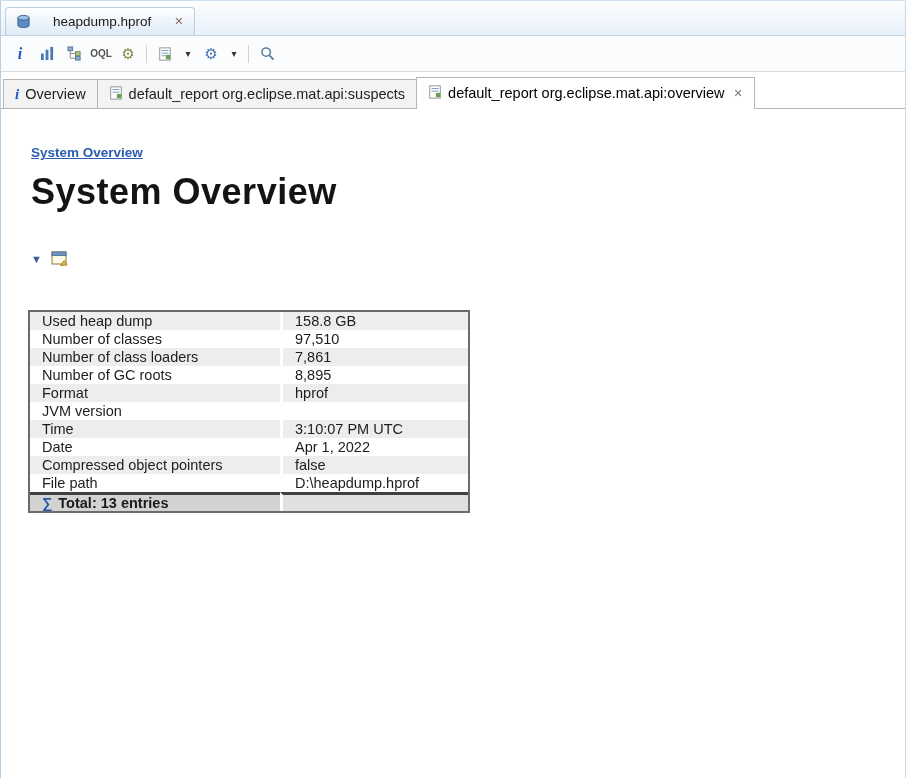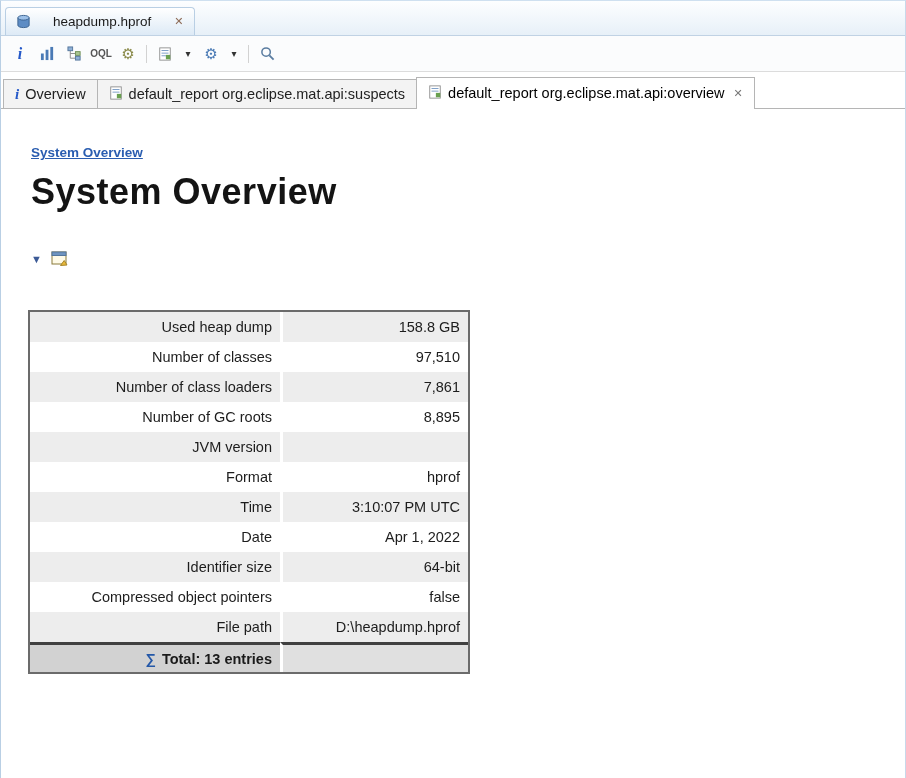--- a/index.html
+++ b/index.html
@@ -93,22 +93,22 @@
   .sec-title { font-size: 18px; font-weight: bold; color: #1a1a1a; }
   .table-icon { display: inline-flex; cursor: pointer; }
 
   
   table.overview-table {
     border-collapse: separate; border-spacing: 0;
     border: 2px solid #6b6b6b;
     margin: 44px 0 0 -3px;
   }
   .overview-table td {
-    height: 30px; font-size: 14.5px; color: #1d1d1d;
-    padding: 0 8px 0 12px; vertical-align: middle; text-align: right;
+    height: 18px; font-size: 14.5px; color: #1d1d1d;
+    padding: 0 8px 0 12px; vertical-align: middle;
   }
   .overview-table td.label { width: 250px; }
   .overview-table td.value { width: 188px; border-left: 3px solid #ffffff; }
   .overview-table tbody.rows tr:nth-child(odd) td { background: #ededed; }
   .overview-table tbody.rows tr:nth-child(even) td { background: #ffffff; }
   .overview-table tr.total td {
     background: #d2d2d2; font-weight: bold; border-top: 3px solid #404040; color: #1a1a1a;
   }
   .overview-table tr.total td.value { background: #e0e0e0; }
   .sigma { color: #2458a8; font-weight: bold; margin-right: 6px; }
@@ -234,43 +234,39 @@
     <td class="label">Number of class loaders</td>
     <td class="value">7,861</td>
   </tr>
 
   <tr>
     <td class="label">Number of GC roots</td>
     <td class="value">8,895</td>
   </tr>
 
   <tr>
+    <td class="label">Format</td>
+    <td class="value">hprof</td>
+  </tr>
+
+  <tr>
     <td class="label">JVM version</td>
     <td class="value"></td>
   </tr>
 
   <tr>
-    <td class="label">Format</td>
-    <td class="value">hprof</td>
-  </tr>
-
-  <tr>
     <td class="label">Time</td>
     <td class="value">3:10:07 PM UTC</td>
   </tr>
 
   <tr>
     <td class="label">Date</td>
     <td class="value">Apr 1, 2022</td>
   </tr>
 
-  <tr>
-    <td class="label">Identifier size</td>
-    <td class="value">64-bit</td>
-  </tr>
 
   <tr>
     <td class="label">Compressed object pointers</td>
     <td class="value">false</td>
   </tr>
 
   <tr>
     <td class="label">File path</td>
     <td class="value">D:\heapdump.hprof</td>
   </tr>

